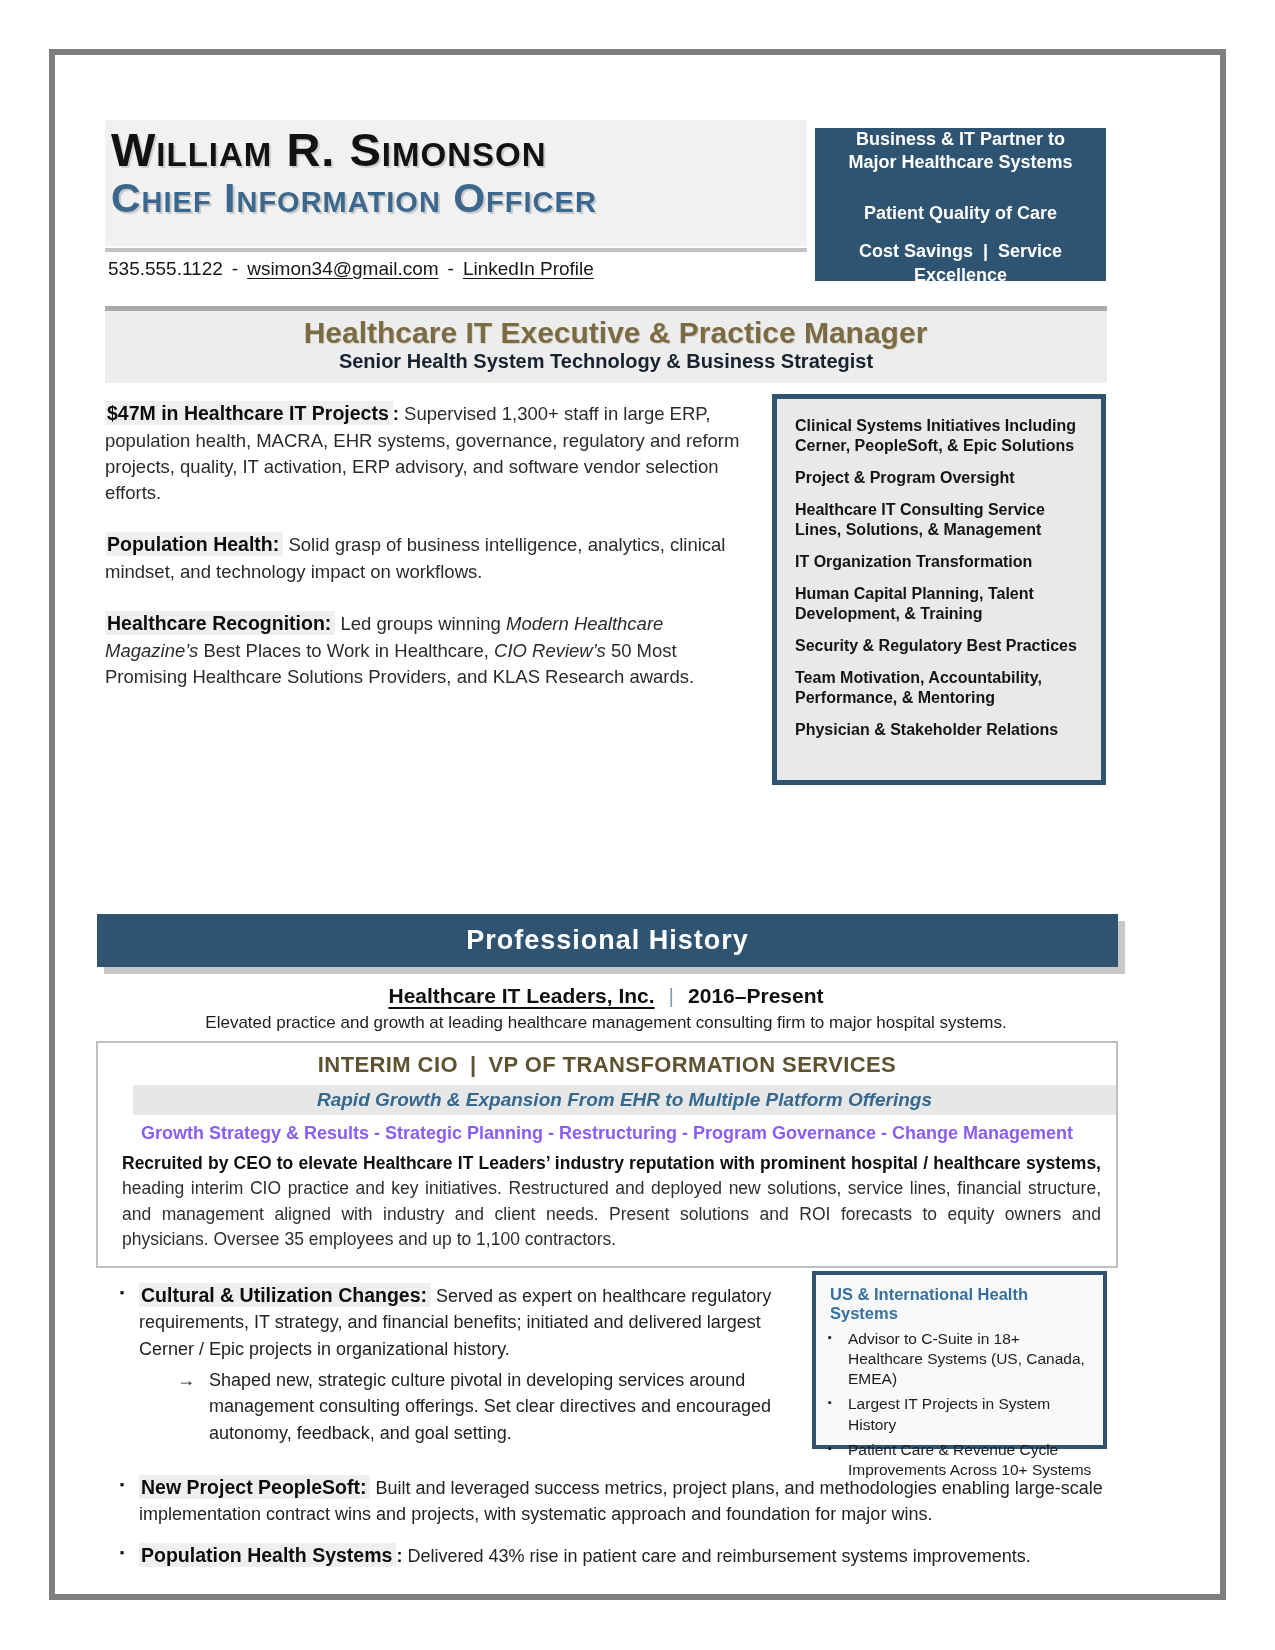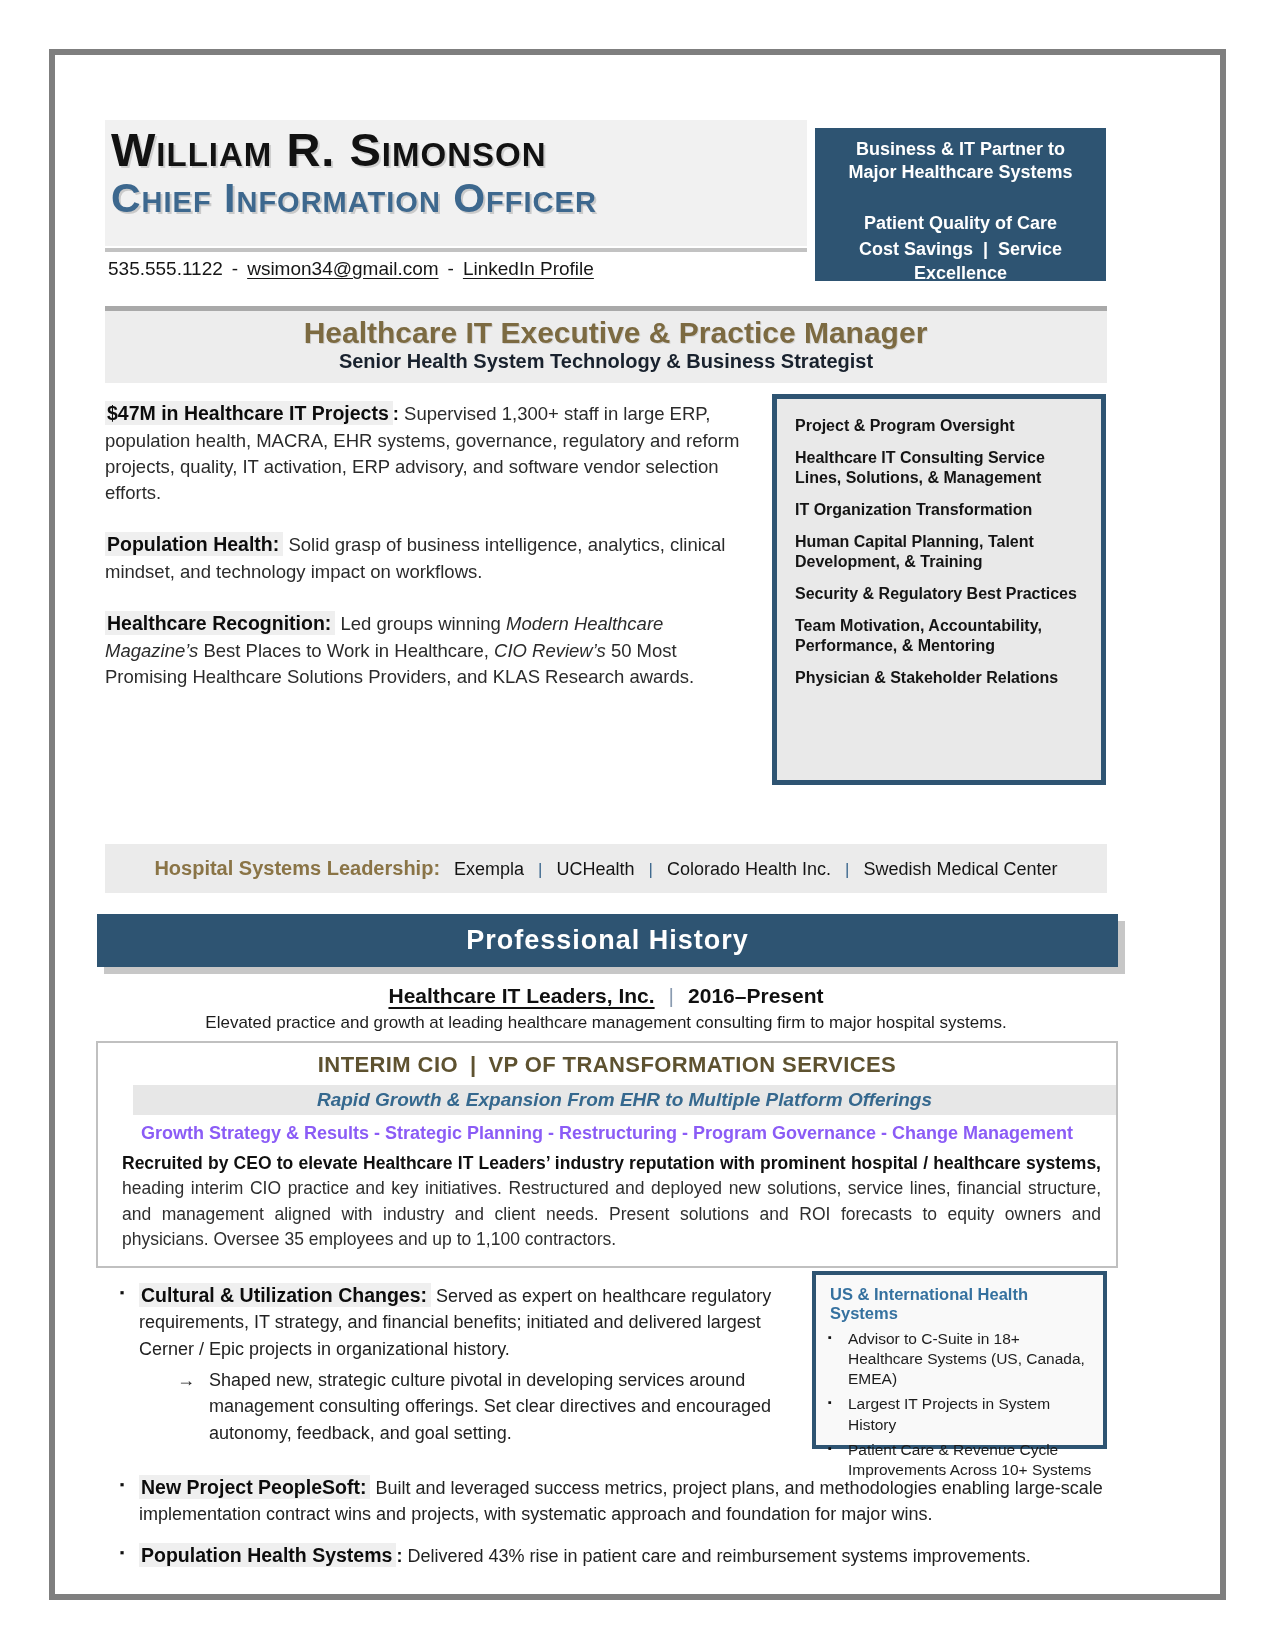--- a/index.html
+++ b/index.html
@@ -25,24 +25,24 @@
     white-space:nowrap;
   }
   .hdr-divider { position:absolute; left:105px; top:248px; width:702px; height:4px; background:#c2c2c2; }
   .contact { position:absolute; left:108px; top:258px; width:702px; font-size:19px; color:#161616; }
   .contact .dash { margin:0 9px; }
   .contact .link { text-decoration:underline; color:#161616; text-underline-offset:3px; }
 
   .brand {
     position:absolute; left:815px; top:128px; width:291px; height:153px;
     background:#2e5472; color:#fff; text-align:center; font-weight:bold;
-    font-size:18px; line-height:1.3; padding-top:10px;
+    font-size:18px; line-height:1.3; padding-top:0;
   }
   .brand .b1 { width:252px; margin:0 auto 24px auto; }
-  .brand .b3 { margin-top:3px; }
+  .brand .b3 { margin-top:15px; }
   .brand .pipe { padding:0 10px; }
 
   
   .headline {
     position:absolute; left:105px; top:306px; width:1002px; height:77px;
     background:#ededed; border-top:5px solid #a9a9a9; text-align:center;
   }
   .headline-title { margin-top:5px; font-size:30px; font-weight:bold; color:#7c6a41; text-shadow:1px 1px 0 rgba(0,0,0,0.12);padding-left:19px; }
   .headline-sub { font-size:20px; font-weight:bold; color:#19222e; }
 
@@ -149,32 +149,30 @@
       <span class="hl">Population Health:</span>
       <span>Solid grasp of business intelligence, analytics, clinical mindset, and technology impact on workflows.</span>
     </div>
     <div class="para">
       <span class="hl">Healthcare Recognition:</span>
       <span>Led groups winning </span><span class="it">Modern Healthcare Magazine’s</span><span> Best Places to Work in Healthcare, </span><span class="it">CIO Review’s</span><span> 50 Most Promising Healthcare Solutions Providers, and KLAS Research awards.</span>
     </div>
   </div>
 
   <div class="expertise">
+    <div class="exp-item">Clinical Systems Initiatives Including Cerner, PeopleSoft, &amp; Epic Solutions</div>
     <div class="exp-item">Project &amp; Program Oversight</div>
     <div class="exp-item">Healthcare IT Consulting Service Lines, Solutions, &amp; Management</div>
     <div class="exp-item">IT Organization Transformation</div>
     <div class="exp-item">Human Capital Planning, Talent Development, &amp; Training</div>
     <div class="exp-item">Security &amp; Regulatory Best Practices</div>
     <div class="exp-item">Team Motivation, Accountability, Performance, &amp; Mentoring</div>
     <div class="exp-item">Physician &amp; Stakeholder Relations</div>
   </div>
 
-  <div class="leadership">
-    <span class="lead-label">Hospital Systems Leadership:</span><span class="lead-item">Exempla</span><span class="lead-pipe">|</span><span class="lead-item">UCHealth</span><span class="lead-pipe">|</span><span class="lead-item">Colorado Health Inc.</span><span class="lead-pipe">|</span><span class="lead-item">Swedish Medical Center</span>
-  </div>
 
   <div class="ph-banner">Professional History</div>
 
   <div class="company-row">
     <span class="company-name">Healthcare IT Leaders, Inc.</span><span class="company-pipe">|</span><span>2016–Present</span>
   </div>
   <div class="company-blurb">Elevated practice and growth at leading healthcare management consulting firm to major hospital systems.</div>
 
   <div class="job-box">
     <div class="job-title">

